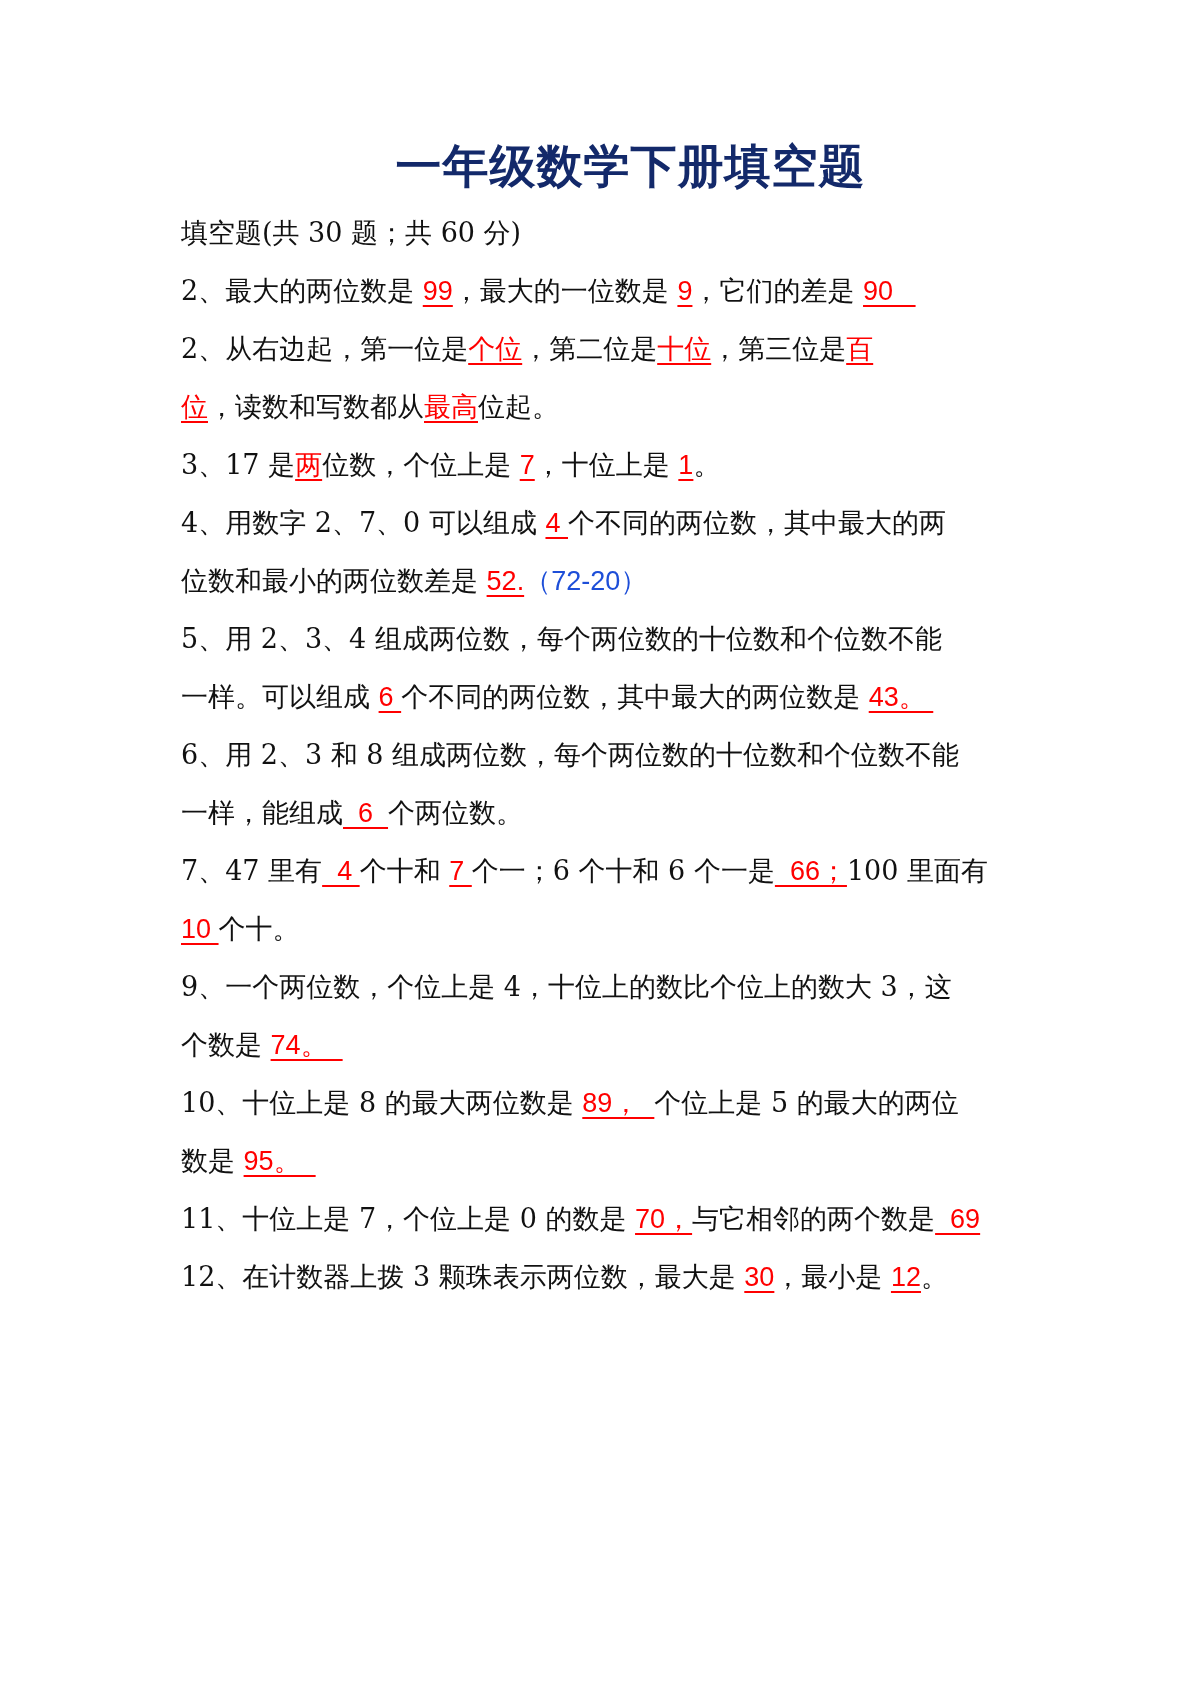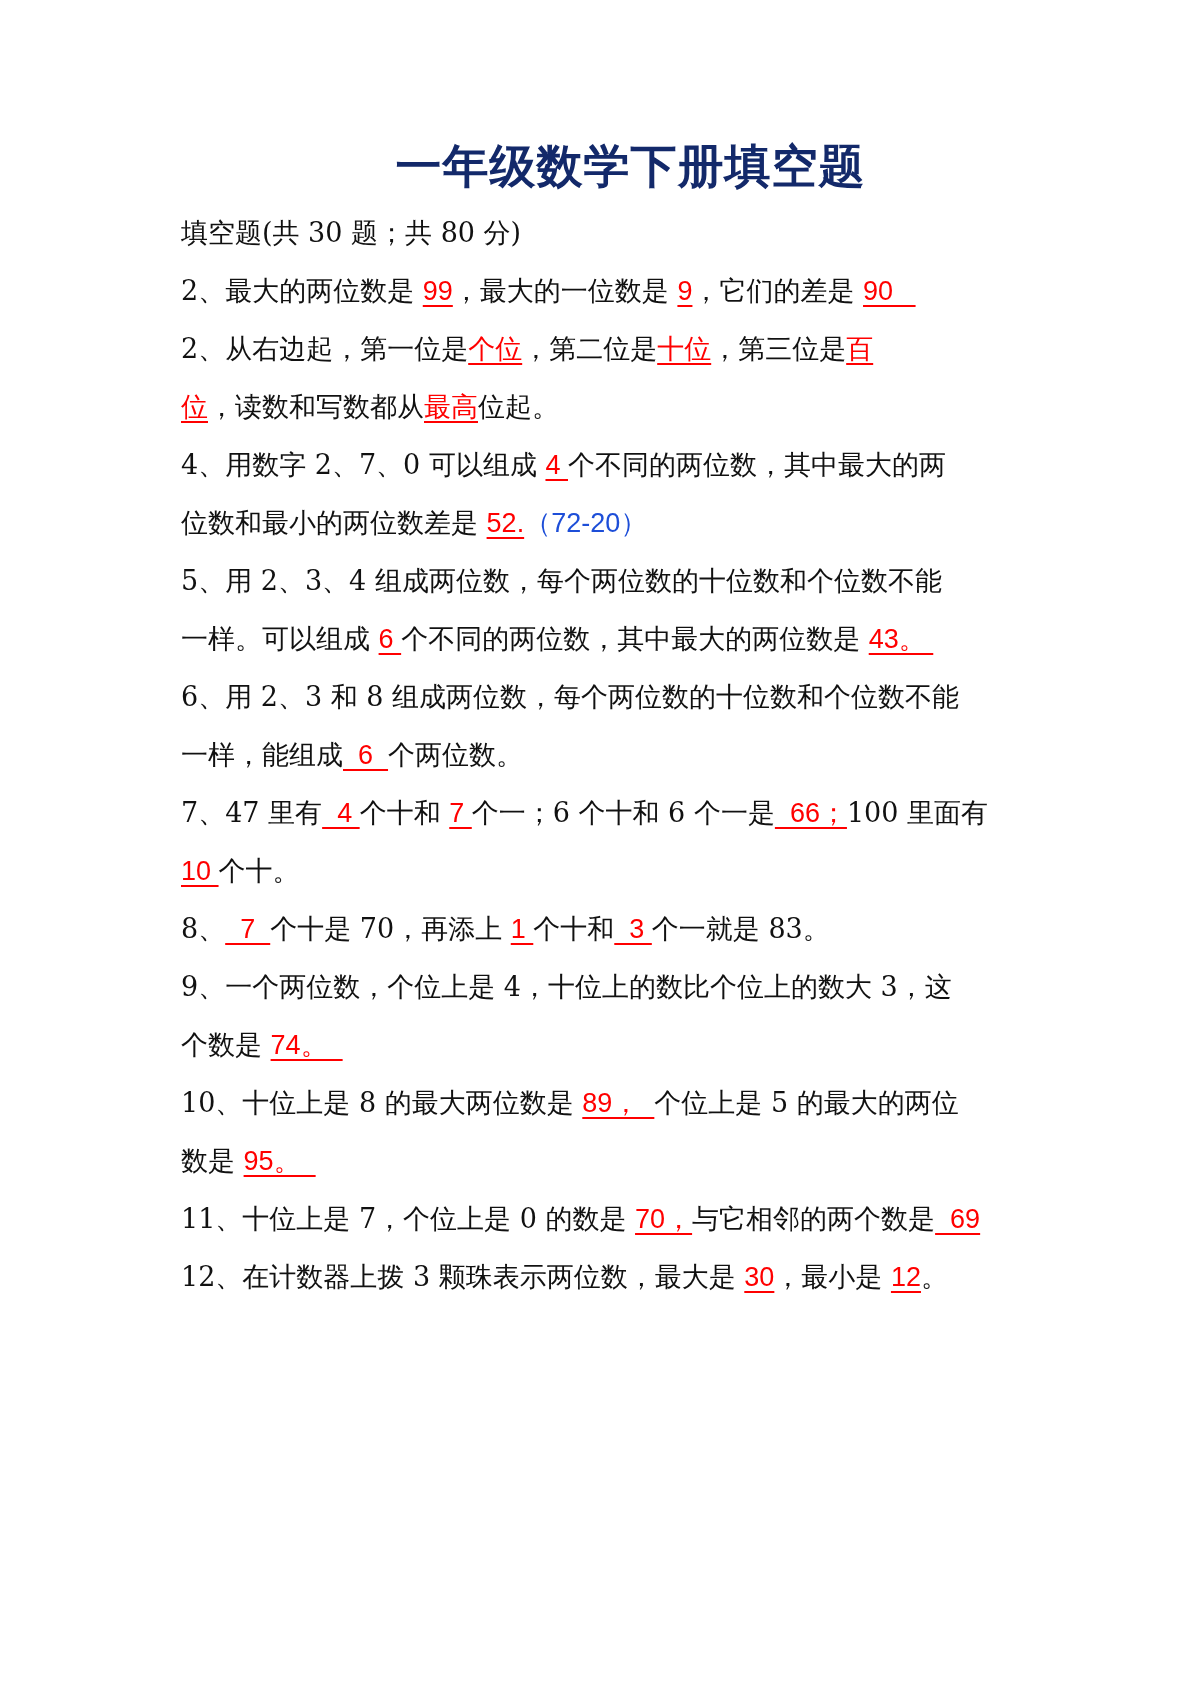--- a/index.html
+++ b/index.html
@@ -16,33 +16,33 @@
          font-family: "Liberation Sans", "DejaVu Sans", sans-serif; white-space: pre; }
   .red { color: #1d4ed8; font-family: "Liberation Sans", "DejaVu Sans", sans-serif; }
   .txt { white-space: pre; }
 </style>
 </head>
 <body>
 
 <div class="page">
   <div class="title">一年级数学下册填空题</div>
   <div class="lines" id="lines">
-    <div class="line">填空题(共 30 题；共 80 分)</div>
+    <div class="line">填空题(共 30 题；共 60 分)</div>
   <div class="line"><span class="txt">2、最大的两位数是 </span><span class="ans">99</span><span class="txt">，最大的一位数是 </span><span class="ans">9</span><span class="txt">，它们的差是 </span><span class="ans">90   </span></div>
       <div class="line"><span class="txt">2、从右边起，第一位是</span><span class="ans">个位</span><span class="txt">，第二位是</span><span class="ans">十位</span><span class="txt">，第三位是</span><span class="ans">百</span></div>
       <div class="line"><span class="ans">位</span><span class="txt">，读数和写数都从</span><span class="ans">最高</span><span class="txt">位起。</span></div>
+      <div class="line"><span class="txt">3、17 是</span><span class="ans">两</span><span class="txt">位数，个位上是 </span><span class="ans">7</span><span class="txt">，十位上是 </span><span class="ans">1</span><span class="txt">。</span></div>
       <div class="line"><span class="txt">4、用数字 2、7、0 可以组成 </span><span class="ans">4 </span><span class="txt">个不同的两位数，其中最大的两</span></div>
       <div class="line"><span class="txt">位数和最小的两位数差是 </span><span class="ans">52.</span><span class="red">（72-20）</span></div>
       <div class="line"><span class="txt">5、用 2、3、4 组成两位数，每个两位数的十位数和个位数不能</span></div>
       <div class="line"><span class="txt">一样。可以组成 </span><span class="ans">6 </span><span class="txt">个不同的两位数，其中最大的两位数是 </span><span class="ans">43。 </span></div>
       <div class="line"><span class="txt">6、用 2、3 和 8 组成两位数，每个两位数的十位数和个位数不能</span></div>
       <div class="line"><span class="txt">一样，能组成</span><span class="ans">  6  </span><span class="txt">个两位数。</span></div>
       <div class="line"><span class="txt">7、47 里有</span><span class="ans">  4 </span><span class="txt">个十和 </span><span class="ans">7 </span><span class="txt">个一；6 个十和 6 个一是</span><span class="ans">  66；</span><span class="txt">100 里面有</span></div>
       <div class="line"><span class="ans">10 </span><span class="txt">个十。</span></div>
-      <div class="line"><span class="txt">8、</span><span class="ans">  7  </span><span class="txt">个十是 70，再添上 </span><span class="ans">1 </span><span class="txt">个十和</span><span class="ans">  3 </span><span class="txt">个一就是 83。</span></div>
       <div class="line"><span class="txt">9、一个两位数，个位上是 4，十位上的数比个位上的数大 3，这</span></div>
       <div class="line"><span class="txt">个数是 </span><span class="ans">74。  </span></div>
       <div class="line"><span class="txt">10、十位上是 8 的最大两位数是 </span><span class="ans">89，  </span><span class="txt">个位上是 5 的最大的两位</span></div>
       <div class="line"><span class="txt">数是 </span><span class="ans">95。  </span></div>
       <div class="line"><span class="txt">11、十位上是 7，个位上是 0 的数是 </span><span class="ans">70，</span><span class="txt">与它相邻的两个数是</span><span class="ans">  69</span></div>
       <div class="line"><span class="txt">12、在计数器上拨 3 颗珠表示两位数，最大是 </span><span class="ans">30</span><span class="txt">，最小是 </span><span class="ans">12</span><span class="txt">。</span></div>
     </div>
 </div>
 
 </body></html>

